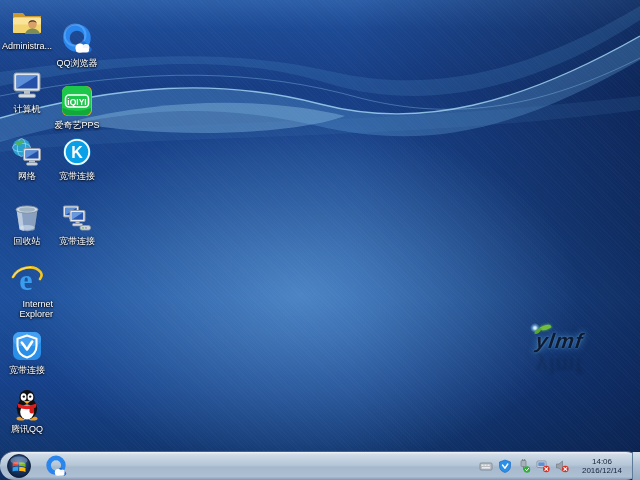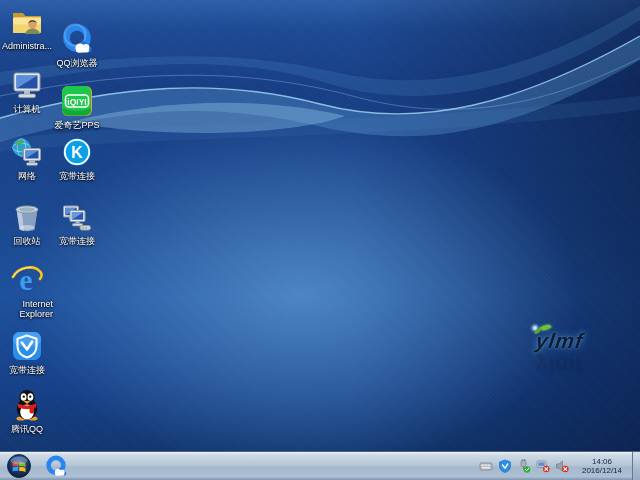--- a/index.html
+++ b/index.html
@@ -52,21 +52,21 @@
     margin-top:2px;max-width:52px;
     font-size:9px;line-height:10px;color:#fff;text-align:right;
     text-shadow:0 1px 2px #000,0 0 3px rgba(0,0,0,.75);
     word-break:break-word;
   }
   
   .taskbar{
     position:absolute;left:0;right:0;bottom:0;height:28px;
     background:linear-gradient(#eef3f8 0%,#cfdae6 10%,#b6c7d8 45%,#a5b9cd 55%,#aec0d3 88%,#7e96b2 100%);
     border-top:1px solid #49617f;
-    display:flex;align-items:center;
+    display:flex;align-items:center;border-radius:14px;
   }
   .start-orb{
     width:24px;height:24px;margin:0 0 0 7px;padding:0;border:none;background:transparent;cursor:pointer;
   }
   .task-btn{
     width:26px;height:26px;margin-left:12px;padding:1px;border:none;background:transparent;cursor:pointer;
   }
   .tray{margin-left:auto;display:flex;align-items:center;gap:5px;}
   .tray-icon{width:14px;height:14px;display:block;cursor:pointer;}
   .clock{

